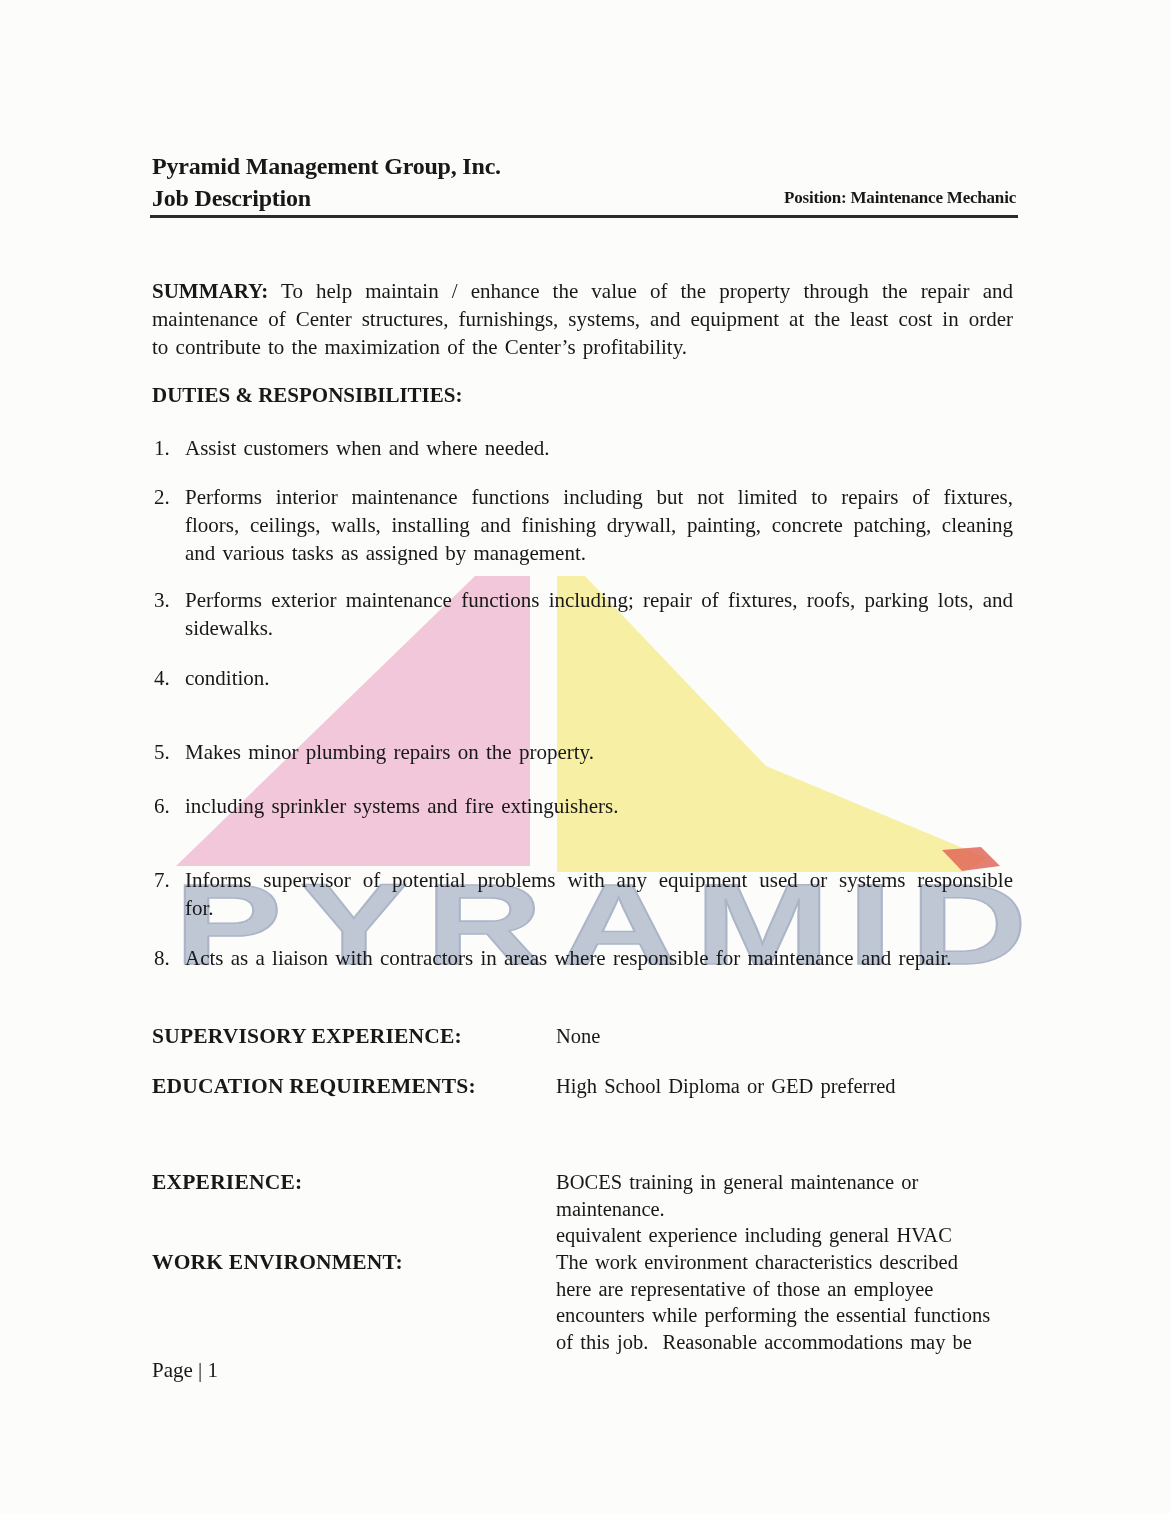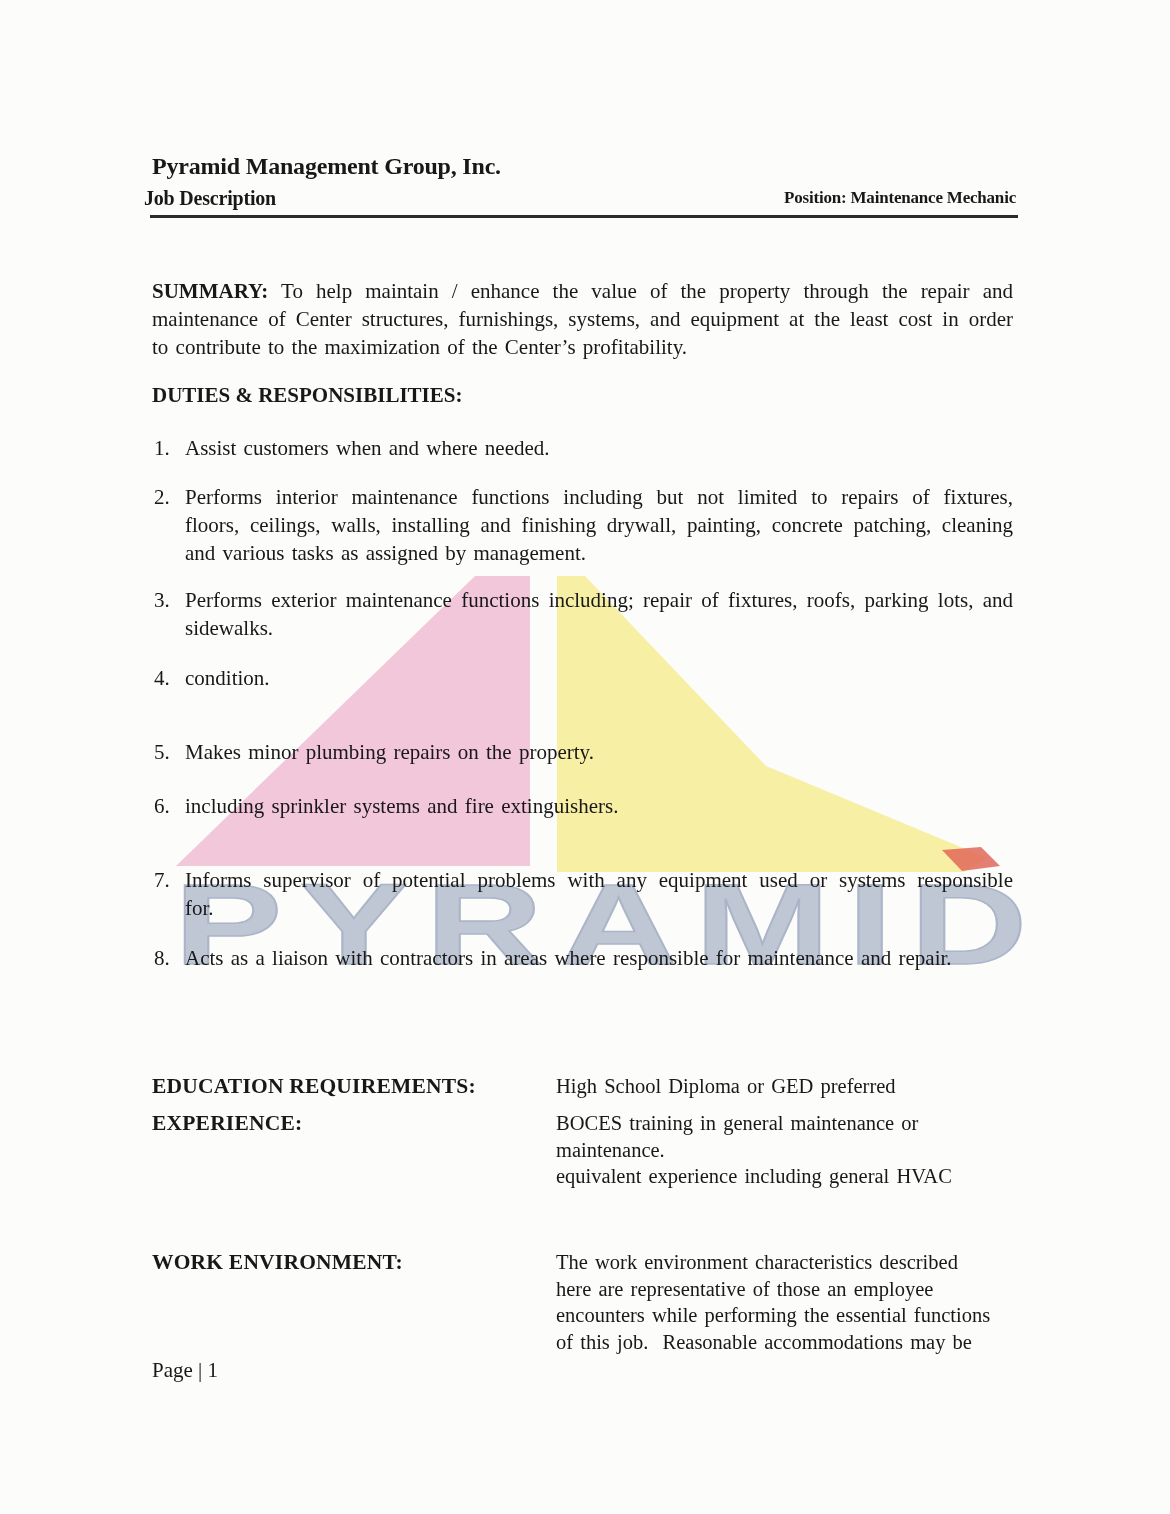--- a/index.html
+++ b/index.html
@@ -19,21 +19,21 @@
     font-family:"Liberation Sans", sans-serif; font-weight:bold;
     font-size:112px; line-height:1; letter-spacing:12px; white-space:nowrap;
     color:#bcc5d4; -webkit-text-stroke:1.5px #a8b2c6; opacity:.95;
     transform:scale(1.45,1.02); transform-origin:0 0;
   }
   
   .content { position:absolute; inset:0; z-index:1; }
   .line { font-size:21px; line-height:28px; word-spacing:2px; }
   .jl { text-align:justify; text-align-last:justify; }
   .company  { position:absolute; left:152px; top:151px; font-size:24px; font-weight:bold; line-height:30px; letter-spacing:-0.2px; }
-  .doctype  { position:absolute; left:144px; top:183px; font-size:20px; font-weight:bold; line-height:30px; letter-spacing:-0.2px;text-align:right; }
+  .doctype  { position:absolute; left:152px; top:183px; font-size:24px; font-weight:bold; line-height:30px; letter-spacing:-0.2px;text-align:right; }
   .position { position:absolute; right:154px; top:183px; font-size:17px; font-weight:bold; line-height:30px; letter-spacing:-0.2px; }
   .rule { position:absolute; left:150px; top:215px; width:868px; height:3px; background:#2b2b2b; }
   .summary { position:absolute; left:152px; top:277px; width:861px; }
   .duties-heading { position:absolute; left:152px; top:381px; font-size:21px; font-weight:bold; line-height:28px; }
   .item { position:absolute; left:152px; width:861px; }
   .item .num { position:absolute; left:2px; top:0; font-size:21px; line-height:28px; }
   .item .itext { margin-left:33px; }
   .drow { position:absolute; left:152px; width:861px; }
   .dlabel { position:absolute; left:0; top:0; font-size:21.5px; font-weight:bold; line-height:27px; letter-spacing:.2px; }
   .dval { margin-left:404px; width:457px; }
@@ -120,29 +120,35 @@
       </div>
     </div>
 
     <div class="item" style="top:944px">
       <span class="num">8.</span>
       <div class="itext">
         <div class="line">Acts as a liaison with contractors in areas where responsible for maintenance and repair.</div>
       </div>
     </div>
 
+    <div class="drow" style="top:1023px">
+      <div class="dlabel">SUPERVISORY EXPERIENCE:</div>
+      <div class="dval">
+        <div class="line">None</div>
+      </div>
+    </div>
 
     <div class="drow" style="top:1073px">
       <div class="dlabel">EDUCATION REQUIREMENTS:</div>
       <div class="dval">
         <div class="line">High School Diploma or GED preferred</div>
       </div>
     </div>
 
-    <div class="drow" style="top:1110px">
+    <div class="drow" style="top:1169px">
       <div class="dlabel">EXPERIENCE:</div>
       <div class="dval">
         <div class="line">BOCES training in general maintenance or</div>
         <div class="line">maintenance.</div>
         <div class="line">equivalent experience including general HVAC</div>
       </div>
     </div>
 
     <div class="drow" style="top:1249px">
       <div class="dlabel">WORK ENVIRONMENT:</div>

